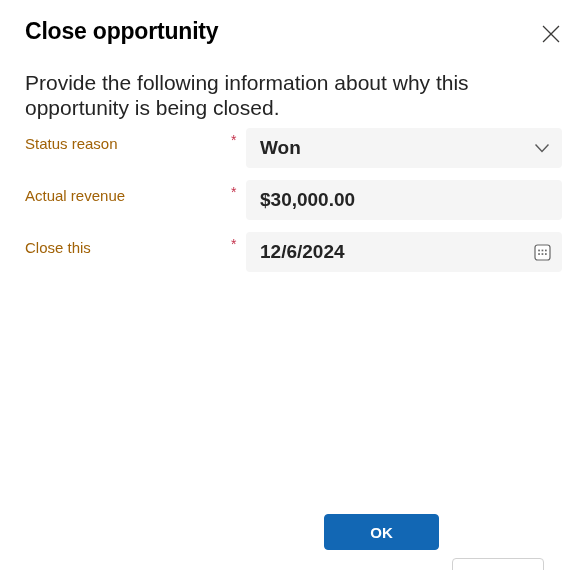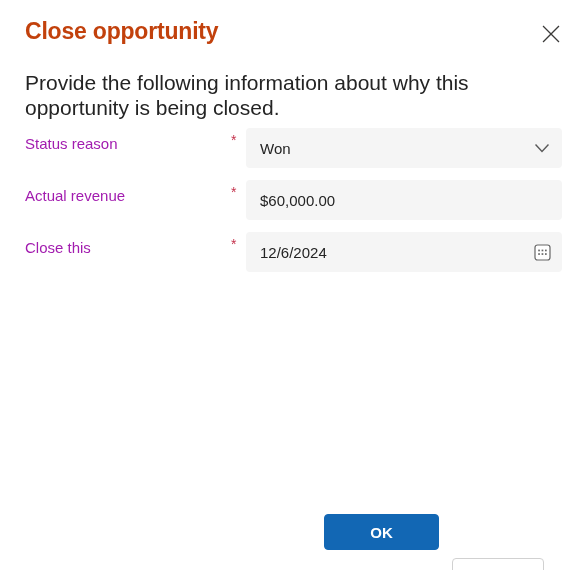--- a/index.html
+++ b/index.html
@@ -30,21 +30,21 @@
     top: 0;
     width: 587px;
     height: 60px;
   }
   .dialog-title {
     position: absolute;
     left: 25px;
     top: 18px;
     font-size: 23px;
     font-weight: bold;
-    color: #c2410c;
+    color: #000000;
     letter-spacing: -0.2px;
     white-space: nowrap;
   }
   .close-button {
     position: absolute;
     right: 20px;
     top: 18px;
     width: 32px;
     height: 32px;
     display: flex;
@@ -80,21 +80,21 @@
   .form-row {
     position: relative;
     height: 40px;
     margin-bottom: 12px;
   }
   .field-label {
     position: absolute;
     left: 25px;
     top: 7px;
     font-size: 15px;
-    color: #a21caf;
+    color: #a16207;
     white-space: nowrap;
   }
   .required-mark {
     position: absolute;
     left: 231px;
     top: 5px;
     font-size: 14px;
     line-height: 14px;
     color: #c4314b;
     font-family: "Liberation Sans", sans-serif;
@@ -107,27 +107,28 @@
     height: 40px;
     box-sizing: border-box;
     background: #f5f5f5;
     border: none;
     border-radius: 4px;
     display: flex;
     align-items: center;
     cursor: pointer;
   }
   .field-value {
-    font-size: 15px;
+    font-size: 19px;
     color: #242424;
     padding-left: 14px;
     flex: 1 1 auto;
     white-space: nowrap;
     overflow: hidden;
     text-overflow: ellipsis;
+    font-weight: bold;
   }
   .field-value.placeholder {
     color: #70706f;
     letter-spacing: 0.5px;
   }
   .field-affordance {
     flex: 0 0 auto;
     width: 40px;
     height: 40px;
     display: flex;
@@ -208,21 +209,21 @@
             <path d="M1 1 L7 7.4 L13 1" stroke="#595959" stroke-width="1.4" fill="none" stroke-linecap="square" stroke-linejoin="miter"></path>
           </svg>
         </span>
       </div>
     </div>
 
     <div class="form-row">
       <div class="field-label">Actual revenue</div>
       <div class="required-mark">*</div>
       <div class="field-control">
-        <span class="field-value">$60,000.00</span>
+        <span class="field-value">$30,000.00</span>
       </div>
     </div>
 
     <div class="form-row">
       <div class="field-label">Close this</div>
       <div class="required-mark">*</div>
       <div class="field-control">
         <span class="field-value">12/6/2024</span>
         <span class="field-affordance calendar-icon">
           <svg width="17" height="17" viewBox="0 0 17 17" aria-hidden="true">

